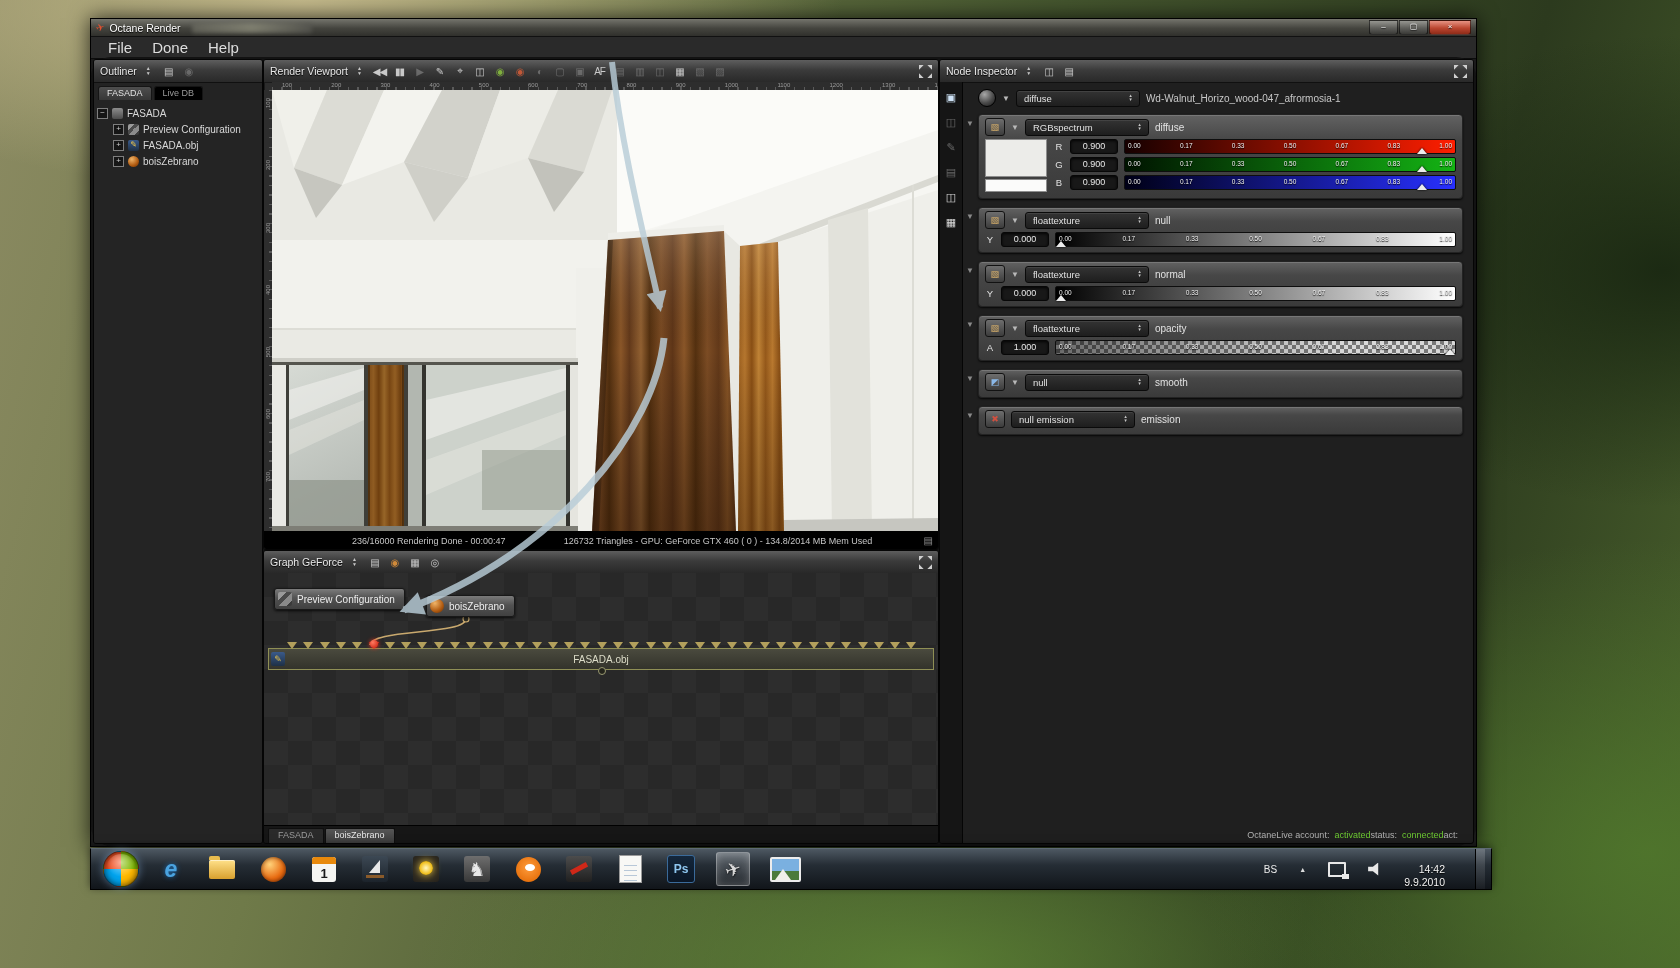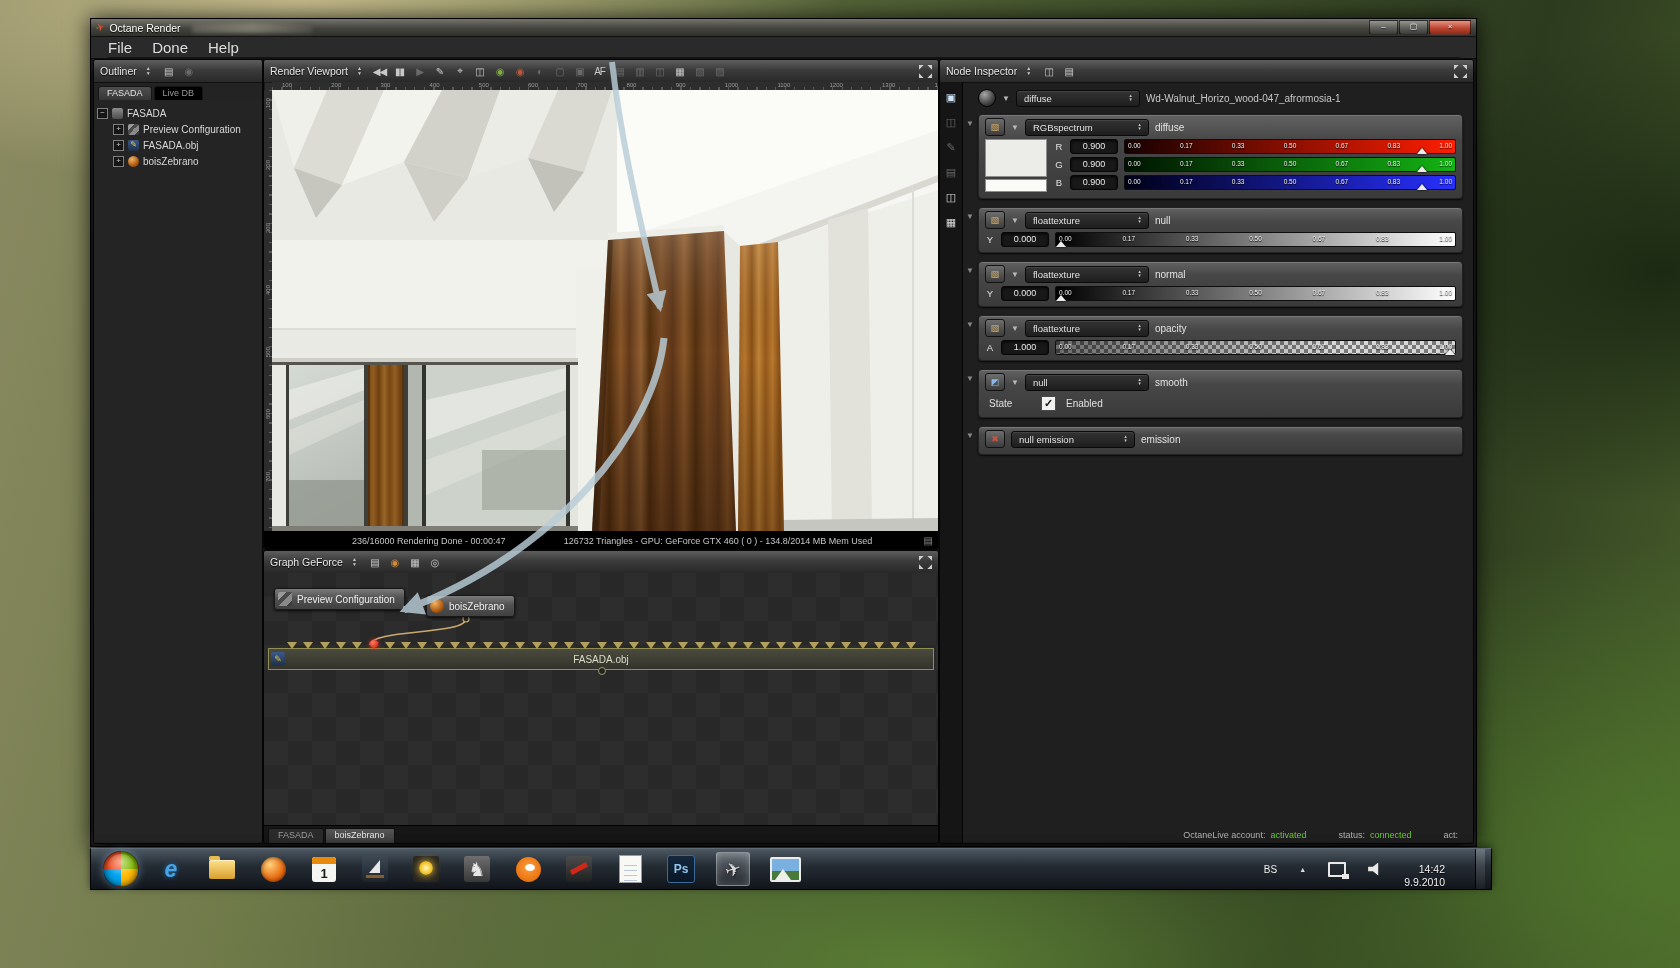--- a/index.html
+++ b/index.html
@@ -169,21 +169,21 @@
     background-size:100% 100%,8px 8px,8px 8px;background-position:0 0,0 0,4px 4px;}
   .ticks{position:absolute;left:3px;right:3px;top:0;bottom:0;display:flex;justify-content:space-between;
     font-size:6.5px;color:#f2f2f2;line-height:12px;text-shadow:0 1px 1px #000;pointer-events:none;}
   .marker{position:absolute;bottom:-1px;width:0;height:0;border-left:5px solid rgba(0,0,0,0);
     border-right:5px solid rgba(0,0,0,0);border-bottom:6px solid #ececec;filter:drop-shadow(0 0 1px #000);}
   .cbrow{display:flex;align-items:center;gap:10px;height:16px;margin-top:4px;padding-left:4px;}
   .slabel{font-size:10px;color:#e0e0e0;width:42px;}
   .checkbox{width:13px;height:13px;background:#f2f2f0;border:1px solid #4a4a4a;color:#151515;
     font-size:11px;line-height:12px;text-align:center;font-weight:bold;}
   .cblabel{font-size:10px;color:#e0e0e0;}
-  .ifooter{position:absolute;right:10px;bottom:3px;display:flex;gap:32px;font-size:9px;color:#b0b0b0;}
+  .ifooter{position:absolute;right:10px;bottom:3px;display:flex;gap:0;font-size:9px;color:#b0b0b0;}
   .fpair{display:flex;gap:5px;}
   .fval{color:#6cc832;}
 
   
   .taskbar{position:absolute;left:90px;top:848px;width:1388px;height:40px;
     background:linear-gradient(#4d5862,#252d35 40%,#11151a);border:1px solid #000;border-top-color:#5e6a74;
     display:flex;align-items:center;padding:0 6px;box-shadow:0 -2px 8px rgba(0,0,0,.5);}
   .orb{width:34px;height:34px;border-radius:50%;margin:0 6px;flex:none;position:relative;
     background:conic-gradient(#7fba00 0 90deg,#ffb900 90deg 180deg,#00a4ef 180deg 270deg,#f25022 270deg 360deg);
     border:1px solid rgba(0,0,0,.6);box-shadow:0 0 9px rgba(150,200,255,.45),inset 0 0 7px rgba(0,0,0,.7);}
@@ -740,25 +740,20 @@
           <span class="outside-collapse"></span>
           <div class="ghead">
             <span class="gicon bool">◩</span>
             <span class="collapse"></span>
             <div class="dd dd-type">
               <span>null</span>
               <span class="spinner"></span>
             </div>
             <span class="pin-label">smooth</span>
           </div>
-          <div class="cbrow">
-            <span class="slabel">State</span>
-            <span class="checkbox">✓</span>
-            <span class="cblabel">Enabled</span>
-          </div>
         </div>
 
         <div class="group">
           <span class="outside-collapse"></span>
           <div class="ghead">
             <span class="gicon emiss">✖</span>
             <div class="dd dd-type">
               <span>null emission</span>
               <span class="spinner"></span>
             </div>

